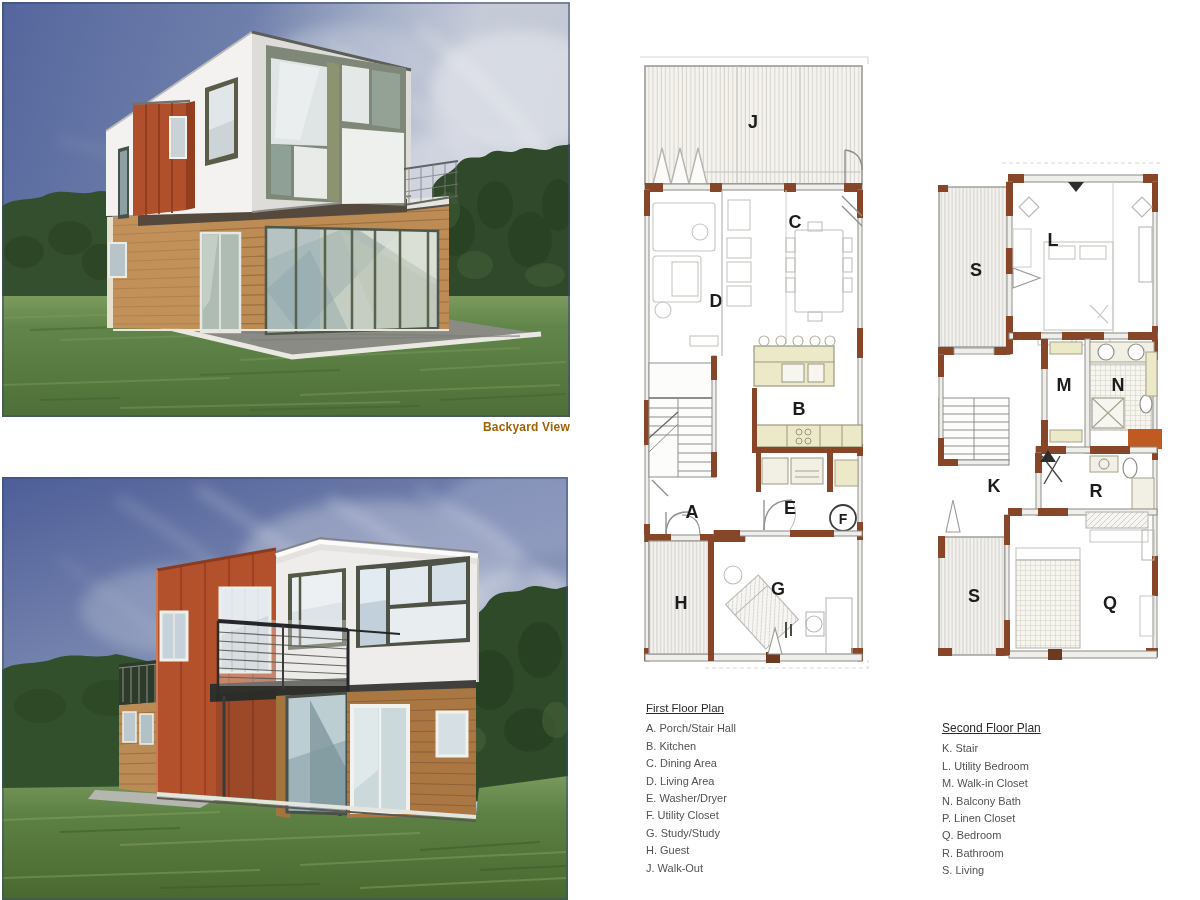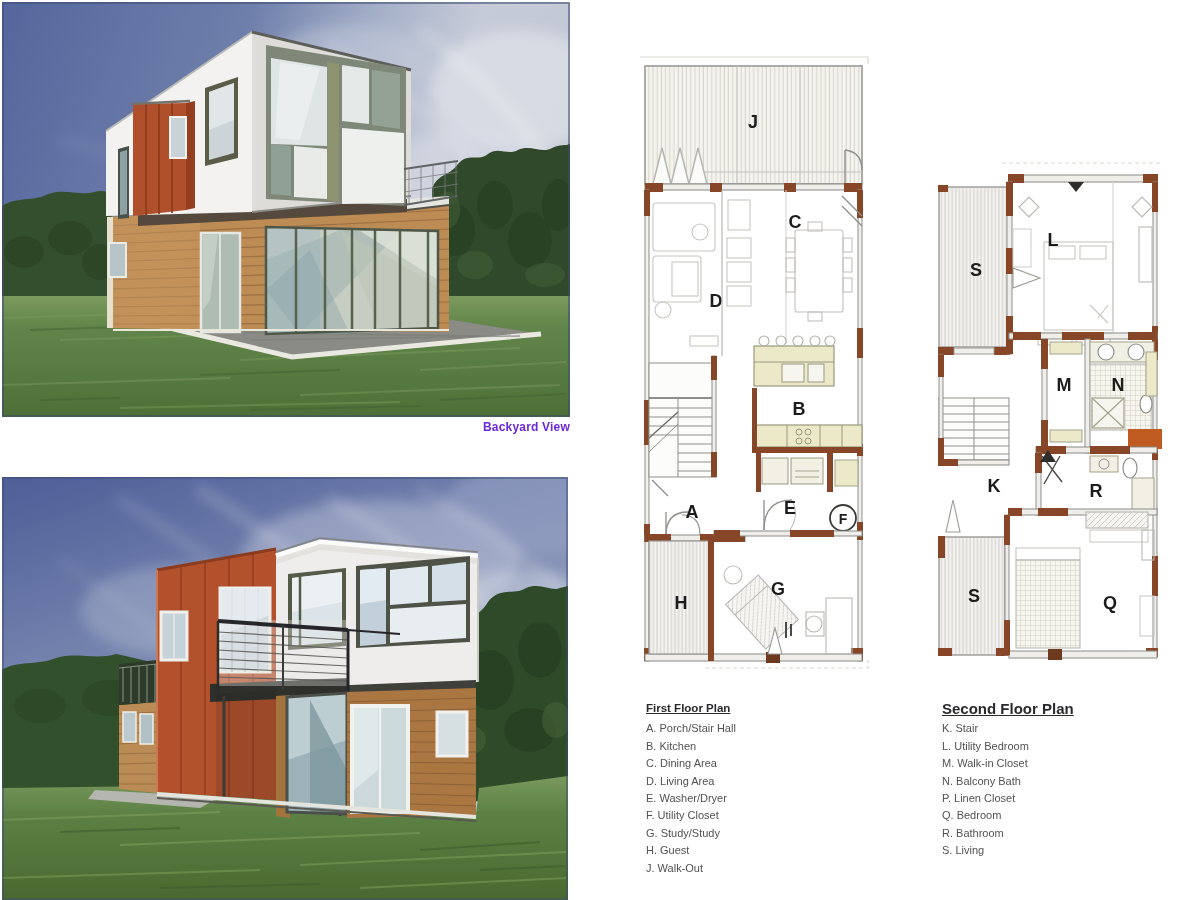--- a/index.html
+++ b/index.html
@@ -192,21 +192,21 @@
         <path d="M456,162 L456,197"></path>
     <path d="M404,180 L458,172"></path>
         <path d="M404,192 L458,184"></path>
   </g>
 
   <path d="M113,330 L449,330" stroke="#e9e6da" stroke-width="2" fill="none"></path>
 
   <rect x="3" y="3" width="566" height="413" fill="none" stroke="#3e4c72" stroke-width="1.6" opacity="0.7"></rect>
 </svg>
 
-<div class="abs" style="left:420px;top:420px;width:150px;text-align:right;font-size:12px;font-weight:bold;color:#6d28d9;letter-spacing:0.2px;">Backyard View</div>
+<div class="abs" style="left:420px;top:420px;width:150px;text-align:right;font-size:12px;font-weight:bold;color:#a16207;letter-spacing:0.2px;">Backyard View</div>
 
 <svg class="abs" style="left:2px;top:477px" width="566" height="423" viewBox="2 477 566 423">
   <defs>
     <linearGradient id="sky2" x1="0" y1="0" x2="0.45" y2="1">
       <stop offset="0" stop-color="#4d5e98"></stop>
       <stop offset="0.45" stop-color="#7987b0"></stop>
       <stop offset="0.75" stop-color="#a9b2c9"></stop>
       <stop offset="1" stop-color="#c7ccd8"></stop>
     </linearGradient>
     <linearGradient id="grass2" x1="0" y1="0" x2="0" y2="1">
@@ -603,21 +603,21 @@
         <path d="M791,624 L791,636"></path>
   </g>
 
   <path d="M775,628 L782,654 L768,654 Z" fill="#ffffff" stroke="#9a9a96" stroke-width="1.1"></path>
 
   <text x="778" y="595" font-size="18" font-weight="bold" fill="#1c1c1c" text-anchor="middle" font-family="Liberation Sans">G</text>
 </svg>
 
 <div class="abs" style="left:646px;top:700px;color:#525254;font-size:11px;line-height:17.4px;">
 
-  <div style="font-weight:bold;font-size:11.5px;color:#2a2a2c;text-decoration:underline;margin-bottom:3px;">First Floor Plan</div>
+  <div style="font-weight:normal;font-size:11.5px;color:#2a2a2c;text-decoration:underline;margin-bottom:3px;">First Floor Plan</div>
   <div>A. Porch/Stair Hall</div>
   <div>B. Kitchen</div>
   <div>C. Dining Area</div>
   <div>D. Living Area</div>
   <div>E. Washer/Dryer</div>
   <div>F. Utility Closet</div>
   <div>G. Study/Study</div>
   <div>H. Guest</div>
   <div>J. Walk-Out</div>
 </div>
@@ -796,21 +796,21 @@
 
   <g>
     <rect x="1005" y="515" width="4" height="140" fill="#efeeea" stroke="#8f8f8b" stroke-width="1"></rect>
     <rect x="1004" y="515" width="6" height="30" fill="#874628"></rect>
     <rect x="1004" y="620" width="6" height="35" fill="#874628"></rect>
   </g>
 </svg>
 
 <div class="abs" style="left:942px;top:700px;color:#525254;font-size:11px;line-height:17.4px;">
 
-  <div style="font-weight:bold;font-size:15px;color:#2a2a2c;text-decoration:underline;margin-bottom:3px;">Second Floor Plan</div>
+  <div style="font-weight:normal;font-size:12px;color:#2a2a2c;text-decoration:underline;margin-bottom:3px;margin-top:20px;">Second Floor Plan</div>
   <div>K. Stair</div>
   <div>L. Utility Bedroom</div>
   <div>M. Walk-in Closet</div>
   <div>N. Balcony Bath</div>
   <div>P. Linen Closet</div>
   <div>Q. Bedroom</div>
   <div>R. Bathroom</div>
   <div>S. Living</div>
 </div>
 

